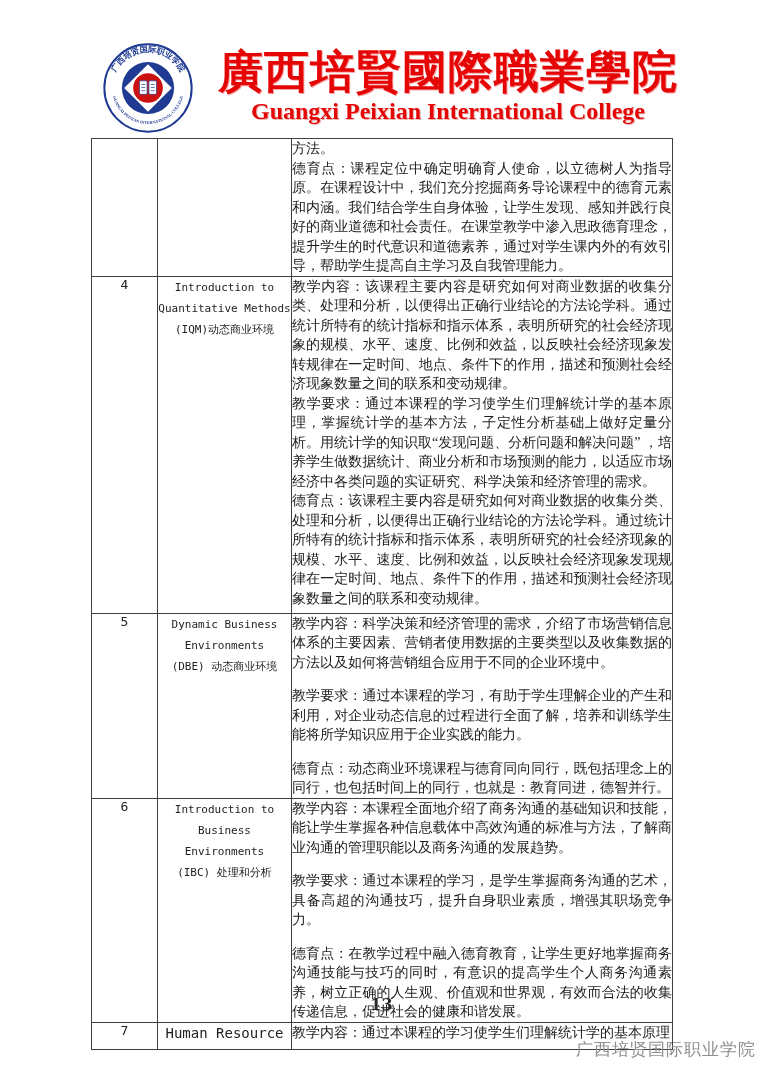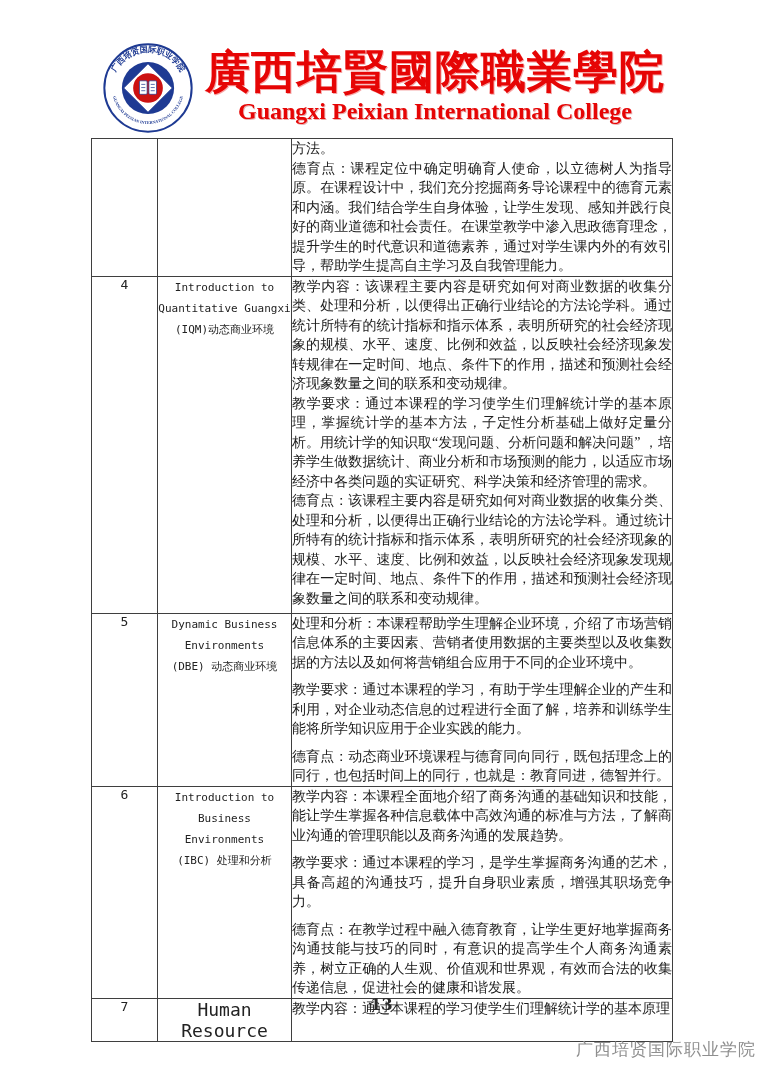--- a/index.html
+++ b/index.html
@@ -7,21 +7,21 @@
     position:relative;
     width:763px;height:1080px;
     background:#ffffff;
     overflow:hidden;
     font-family:"Liberation Serif","DejaVu Serif",serif;
     color:#1c1c1c;
   }
   
   #header{position:absolute;left:0;top:0;width:763px;height:138px;}
   #logo{position:absolute;left:103px;top:43px;width:90px;height:90px;}
-  #titles{position:absolute;left:205px;top:46px;width:460px;text-align:center;}
+  #titles{position:absolute;left:218px;top:46px;width:460px;text-align:center;}
   #title-zh{
     font-size:45px;font-weight:bold;color:#e60505;
     letter-spacing:1px;line-height:52px;white-space:nowrap;
     text-shadow:1px 1px 0 rgba(230,5,5,.35);
     font-family:"DejaVu Serif","Liberation Serif",serif;
   }
   #title-en{
     font-size:24px;font-weight:bold;color:#e60505;
     line-height:27px;white-space:nowrap;letter-spacing:0px;
     text-shadow:1px 1px 0 rgba(180,0,0,.3);
@@ -46,28 +46,28 @@
   td.name{
     font-size:11px;line-height:21px;color:#222;
     font-family:"DejaVu Sans Mono","Liberation Mono",monospace;
   }
   td.desc{padding:2px 8px 0 9px;}
   td.desc p{
     margin:0;font-size:14px;line-height:19.5px;
     text-align:justify;text-justify:inter-ideograph;
     color:#1c1c1c;
   }
-  td.desc.gap p + p{margin-top:8px;}
+  td.desc.gap p + p{margin-top:14px;}
   tr.r0 td{height:136px;}
   tr.r4 td{height:336px;}
   tr.r5 td{height:166px;}
   tr.r6 td{height:176px;}
   tr.r7 td{height:26px;}
   tr.r7 td.desc{padding-top:3px;}
-  tr.r7 td.name{font-size:18px;}
+  tr.r7 td.name{font-size:14px;}
   
   #page-number{
     position:absolute;left:0;top:995px;width:763px;text-align:center;
     font-size:16px;font-weight:bold;color:#2a2a2a;
     font-family:"DejaVu Serif","Liberation Serif",serif;
   }
   #watermark{
     position:absolute;right:7px;top:1038px;
     font-size:17px;color:#8f8f8f;letter-spacing:1px;
     font-family:"DejaVu Sans","Liberation Sans",sans-serif;
@@ -123,38 +123,38 @@
         <td class="name"></td>
         <td class="desc">
           <p>方法。</p>
           <p>德育点：课程定位中确定明确育人使命，以立德树人为指导原。在课程设计中，我们充分挖掘商务导论课程中的德育元素和内涵。我们结合学生自身体验，让学生发现、感知并践行良好的商业道德和社会责任。在课堂教学中渗入思政德育理念，提升学生的时代意识和道德素养，通过对学生课内外的有效引导，帮助学生提高自主学习及自我管理能力。</p>
         </td>
       </tr>
       <tr class="r4">
         <td class="num">4</td>
         <td class="name">
           <div>Introduction to</div>
-          <div>Quantitative Guangxi</div>
+          <div>Quantitative Methods</div>
           <div>(IQM)动态商业环境</div>
         </td>
         <td class="desc">
           <p>教学内容：该课程主要内容是研究如何对商业数据的收集分类、处理和分析，以便得出正确行业结论的方法论学科。通过统计所特有的统计指标和指示体系，表明所研究的社会经济现象的规模、水平、速度、比例和效益，以反映社会经济现象发转规律在一定时间、地点、条件下的作用，描述和预测社会经济现象数量之间的联系和变动规律。</p>
           <p>教学要求：通过本课程的学习使学生们理解统计学的基本原理，掌握统计学的基本方法，子定性分析基础上做好定量分析。用统计学的知识取“发现问题、分析问题和解决问题” ，培养学生做数据统计、商业分析和市场预测的能力，以适应市场经济中各类问题的实证研究、科学决策和经济管理的需求。</p>
           <p>德育点：该课程主要内容是研究如何对商业数据的收集分类、处理和分析，以便得出正确行业结论的方法论学科。通过统计所特有的统计指标和指示体系，表明所研究的社会经济现象的规模、水平、速度、比例和效益，以反映社会经济现象发现规律在一定时间、地点、条件下的作用，描述和预测社会经济现象数量之间的联系和变动规律。</p>
         </td>
       </tr>
       <tr class="r5">
         <td class="num">5</td>
         <td class="name">
           <div>Dynamic Business</div>
           <div>Environments</div>
           <div>(DBE)  动态商业环境</div>
         </td>
         <td class="desc gap">
-          <p>处理和分析：本课程帮助学生理解企业环境，介绍了市场营销信息体系的主要因素、营销者使用数据的主要类型以及收集数据的方法以及如何将营销组合应用于不同的企业环境中。</p>
+          <p>教学内容：科学决策和经济管理的需求，介绍了市场营销信息体系的主要因素、营销者使用数据的主要类型以及收集数据的方法以及如何将营销组合应用于不同的企业环境中。</p>
           <p>教学要求：通过本课程的学习，有助于学生理解企业的产生和利用，对企业动态信息的过程进行全面了解，培养和训练学生能将所学知识应用于企业实践的能力。</p>
           <p>德育点：动态商业环境课程与德育同向同行，既包括理念上的同行，也包括时间上的同行，也就是：教育同进，德智并行。</p>
         </td>
       </tr>
       <tr class="r6">
         <td class="num">6</td>
         <td class="name">
           <div>Introduction to</div>
           <div>Business Environments</div>
           <div>(IBC) 处理和分析</div>

